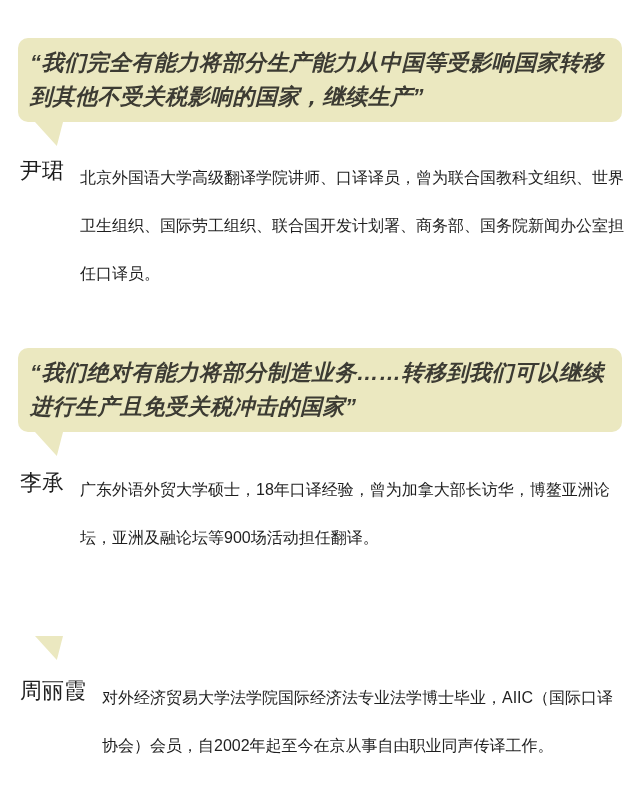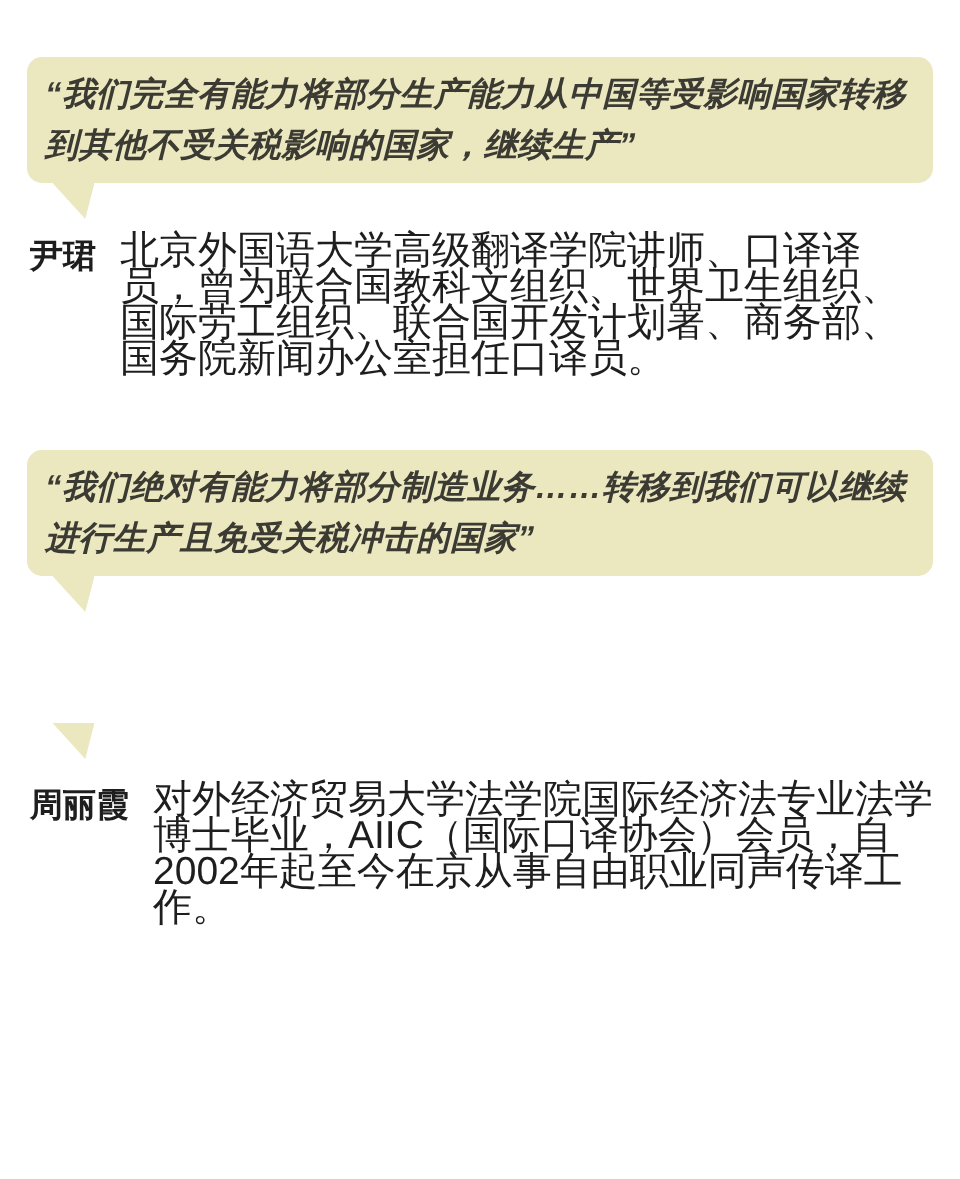--- a/index.html
+++ b/index.html
@@ -35,30 +35,30 @@
     background:var(--bubble);
     clip-path:polygon(0 0,100% 0,78% 100%);
   }
   .profile{
     display:flex;
     align-items:flex-start;
     margin:0 16px 0 20px;
     gap:16px;
   }
   .speaker-name{
-    font-weight:700;
+    font-weight:400;
     font-size:22px;
     line-height:34px;
     color:var(--ink);
     white-space:nowrap;
     flex:none;
   }
   .speaker-bio{
-    font-size:26px;
-    line-height:24px;
+    font-size:16px;
+    line-height:48px;
     color:var(--ink);
     flex:1;
   }
   
   #block1{margin-top:38px;}
   #profile1{margin-top:8px;}
   #block2{margin-top:50px;}
   #profile2{margin-top:10px;}
   #block3{margin-top:74px;}
   #profile3{margin-top:14px;}
@@ -78,20 +78,24 @@
     <div class="speaker-name">尹珺</div>
     <div class="speaker-bio">北京外国语大学高级翻译学院讲师、口译译员，曾为联合国教科文组织、世界卫生组织、国际劳工组织、联合国开发计划署、商务部、国务院新闻办公室担任口译员。</div>
   </div>
 
   <div class="quote-block" id="block2">
     <div class="quote-bubble">
       <span>“我们绝对有能力将部分制造业务……转移到我们可以继续进行生产且免受关税冲击的国家”</span>
     </div>
     <div class="tail"></div>
   </div>
+  <div class="profile" id="profile2">
+    <div class="speaker-name">李承</div>
+    <div class="speaker-bio">广东外语外贸大学硕士，18年口译经验，曾为加拿大部长访华，博鳌亚洲论坛，亚洲及融论坛等900场活动担任翻译。</div>
+  </div>
 
   <div class="quote-block" id="block3">
     <div class="tail"></div>
   </div>
   <div class="profile" id="profile3">
     <div class="speaker-name">周丽霞</div>
     <div class="speaker-bio">对外经济贸易大学法学院国际经济法专业法学博士毕业，AIIC（国际口译协会）会员，自2002年起至今在京从事自由职业同声传译工作。</div>
   </div>
 
 </div>

